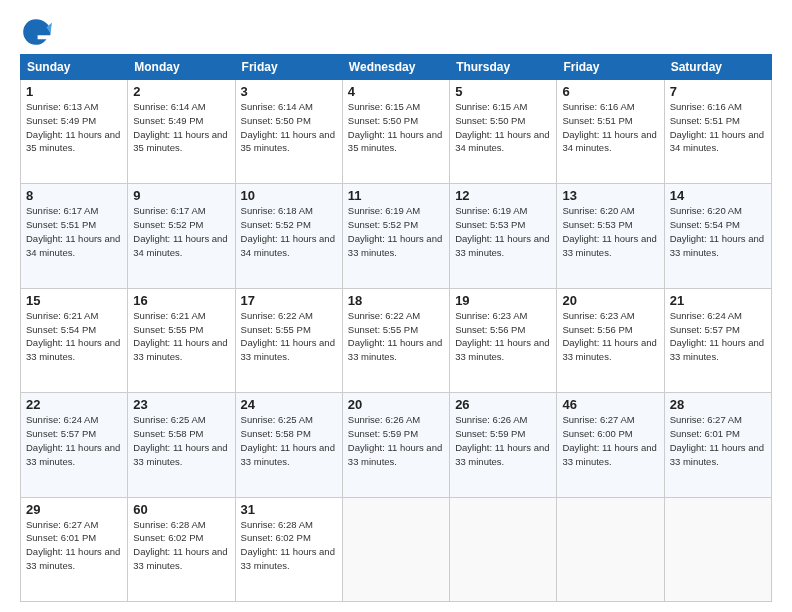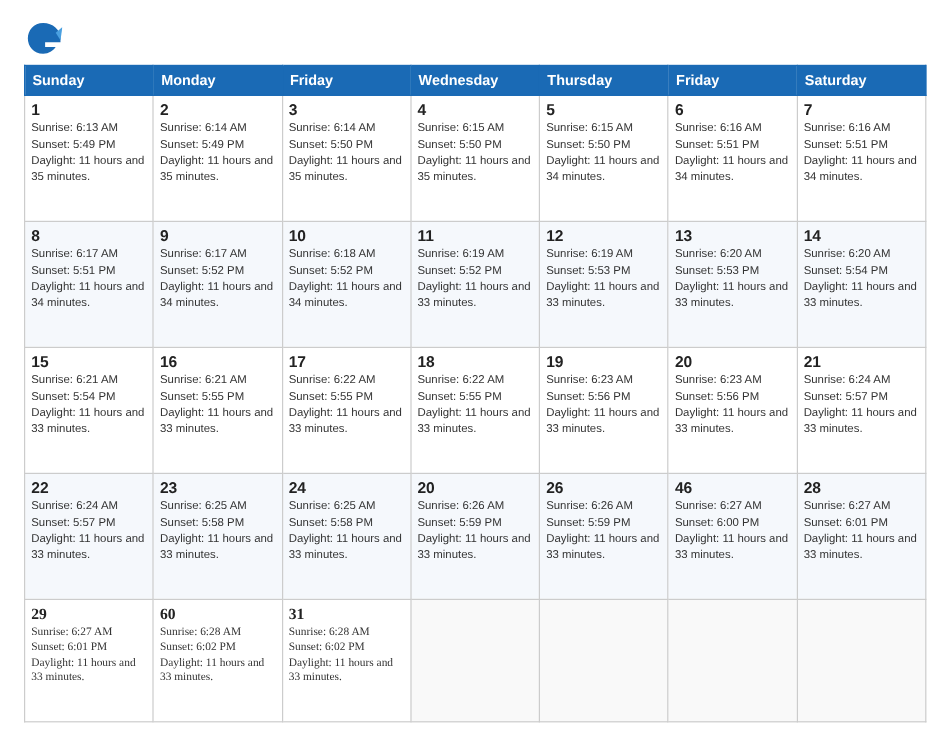--- a/index.html
+++ b/index.html
@@ -99,21 +99,20 @@
     .day-info {
       font-size: 9.5px;
       color: #333;
       line-height: 1.35;
     }
     .empty-cell {
       background: #f9f9f9 !important;
     }
     .last-row td {
       height: 70px;
-      font-family: Liberation Serif, serif;
     }
   </style>
 </head>
 <body>
 
 <div class="page">
   <div class="header-top">
     <div class="logo">
       <svg class="logo-icon" viewBox="0 0 40 40">
         <path d="M20 4 C10 4 4 12 4 20 C4 28 10 36 20 36 C26 36 30 33 33 29 L22 29 L22 24 L38 24 L38 20 C38 11 30 4 20 4 Z" fill="#1a6ab5"></path>

